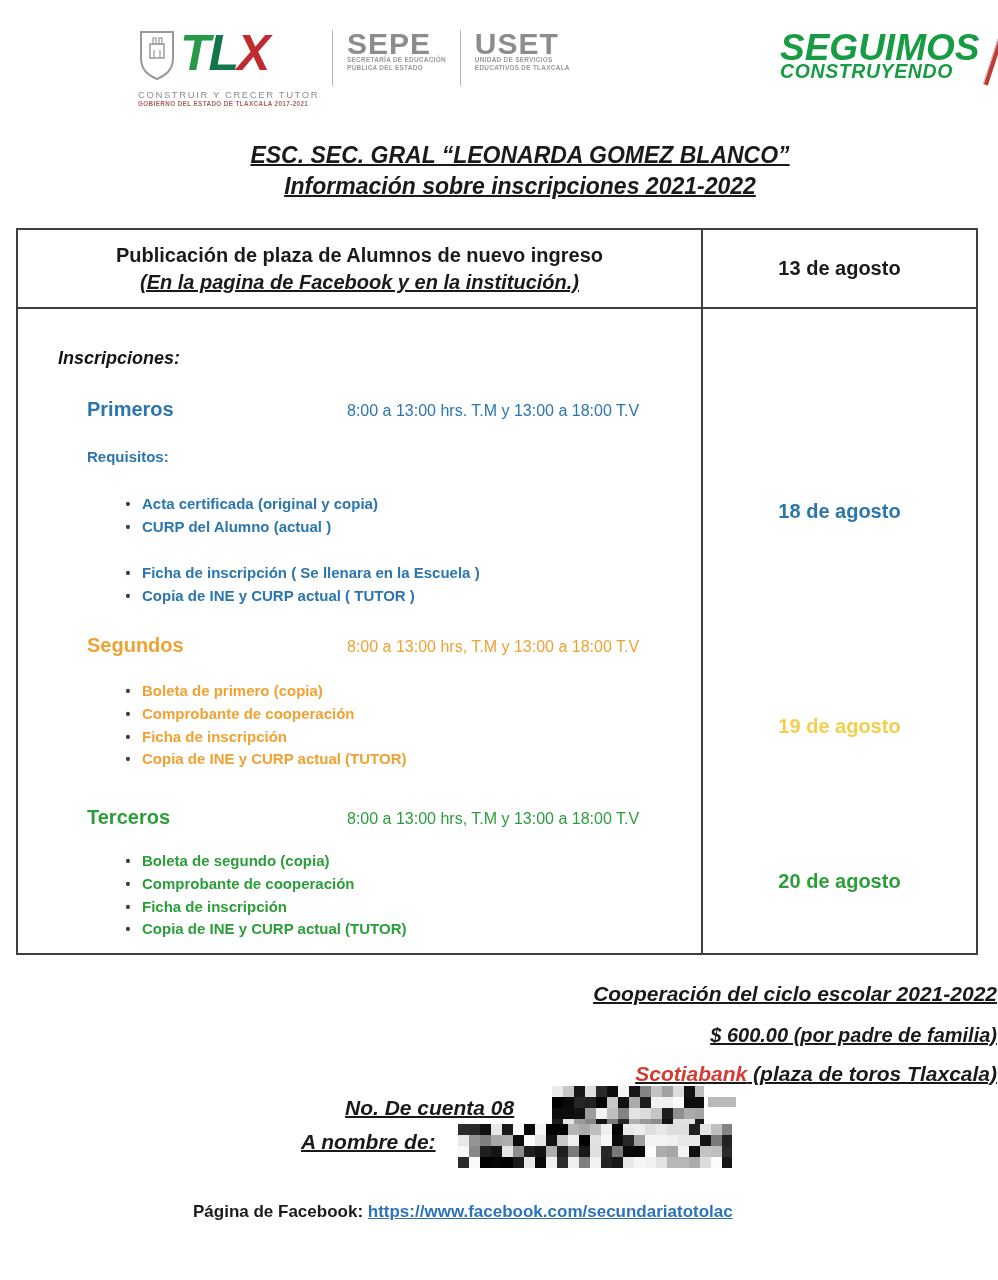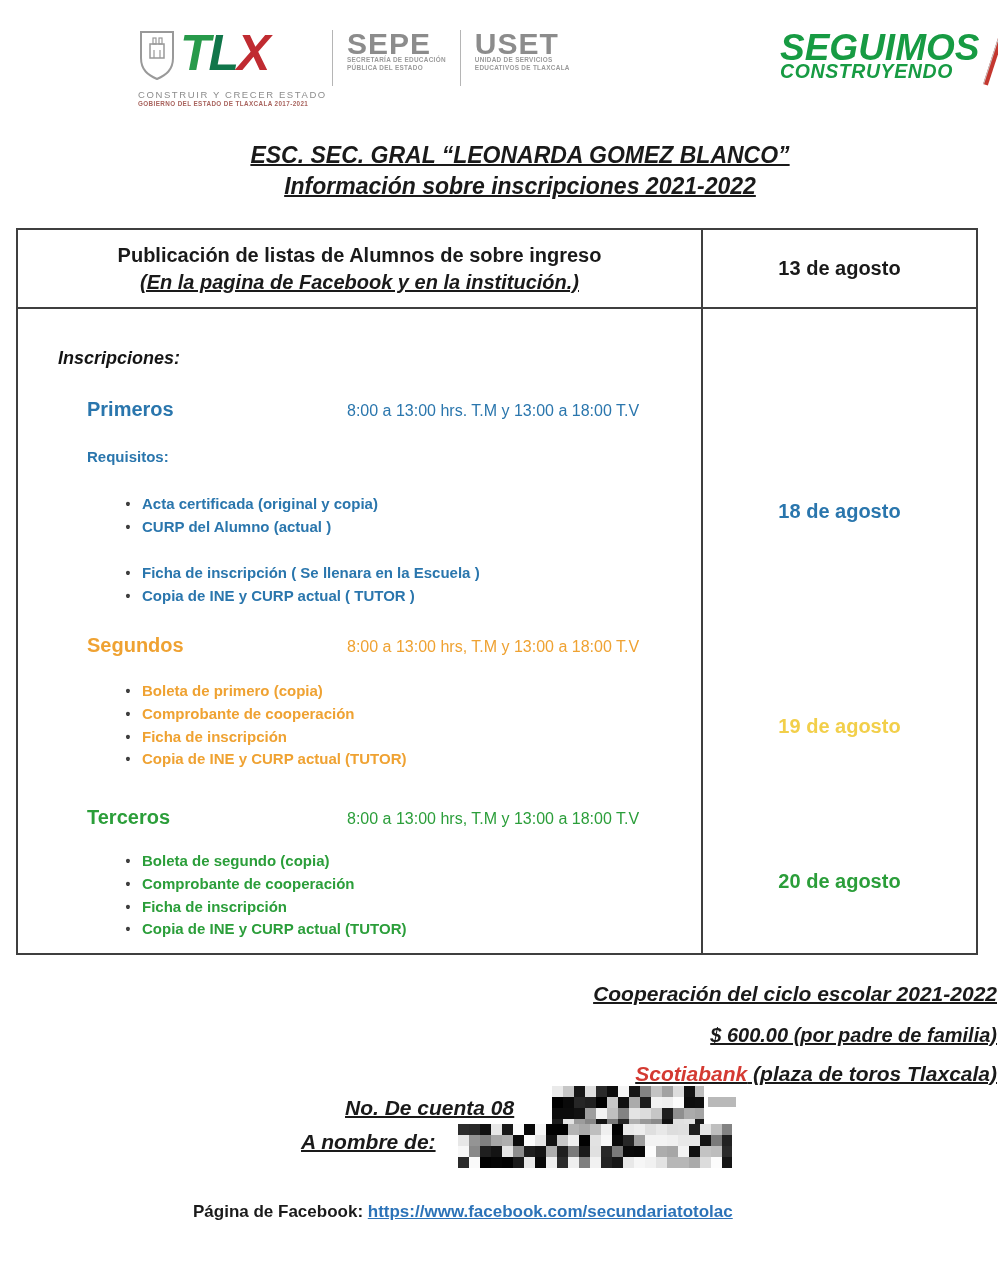--- a/index.html
+++ b/index.html
@@ -80,21 +80,21 @@
             <path d="M3 2 h32 v26 c0 12 -7 17 -16 21 c-9 -4 -16 -9 -16 -21 z" fill="none" stroke="#999" stroke-width="2"></path>
             <rect x="12" y="14" width="14" height="14" fill="none" stroke="#999" stroke-width="1.5"></rect>
             <rect x="15" y="8" width="3" height="6" fill="none" stroke="#999" stroke-width="1.2"></rect>
             <rect x="21" y="8" width="3" height="6" fill="none" stroke="#999" stroke-width="1.2"></rect>
             <line x1="16" y1="28" x2="16" y2="20" stroke="#999" stroke-width="1.2"></line>
             <line x1="22" y1="28" x2="22" y2="20" stroke="#999" stroke-width="1.2"></line>
           </svg>
         </span>
         <span class="tlx-letters"><span class="tlx-t">T</span><span class="tlx-l">L</span><span class="tlx-x">X</span></span>
       </div>
-      <div class="tagline1">CONSTRUIR Y CRECER ESTADO</div>
+      <div class="tagline1">CONSTRUIR Y CRECER TUTOR</div>
       <div class="tagline2">GOBIERNO DEL ESTADO DE TLAXCALA 2017-2021</div>
     </div>
 
     <div class="logo-divider"></div>
 
     <div class="org-block">
       <div class="org-name">SEPE</div>
       <div class="org-sub">SECRETARÍA DE EDUCACIÓN</div>
       <div class="org-sub">PÚBLICA DEL ESTADO</div>
     </div>
@@ -123,21 +123,21 @@
   <div class="title-wrap">
     <div class="title-line">ESC. SEC. GRAL “LEONARDA GOMEZ BLANCO”</div>
     <div class="title-line">Información sobre inscripciones 2021-2022</div>
   </div>
 
   <div class="sched-table">
     <div class="col-divider"></div>
 
     <div class="header-row">
       <div class="hdr-left">
-        <div class="hdr-l1">Publicación de listas de Alumnos de sobre ingreso</div>
+        <div class="hdr-l1">Publicación de plaza de Alumnos de nuevo ingreso</div>
         <div class="hdr-l2">(En la pagina de Facebook y en la institución.)</div>
       </div>
       <div class="hdr-right">
         <span class="hdr-date">13 de agosto</span>
       </div>
     </div>
 
     <div class="tbl-abs insc-label">Inscripciones:</div>
 
     <div class="tbl-abs gname c-blue" style="top:168px">Primeros</div>

